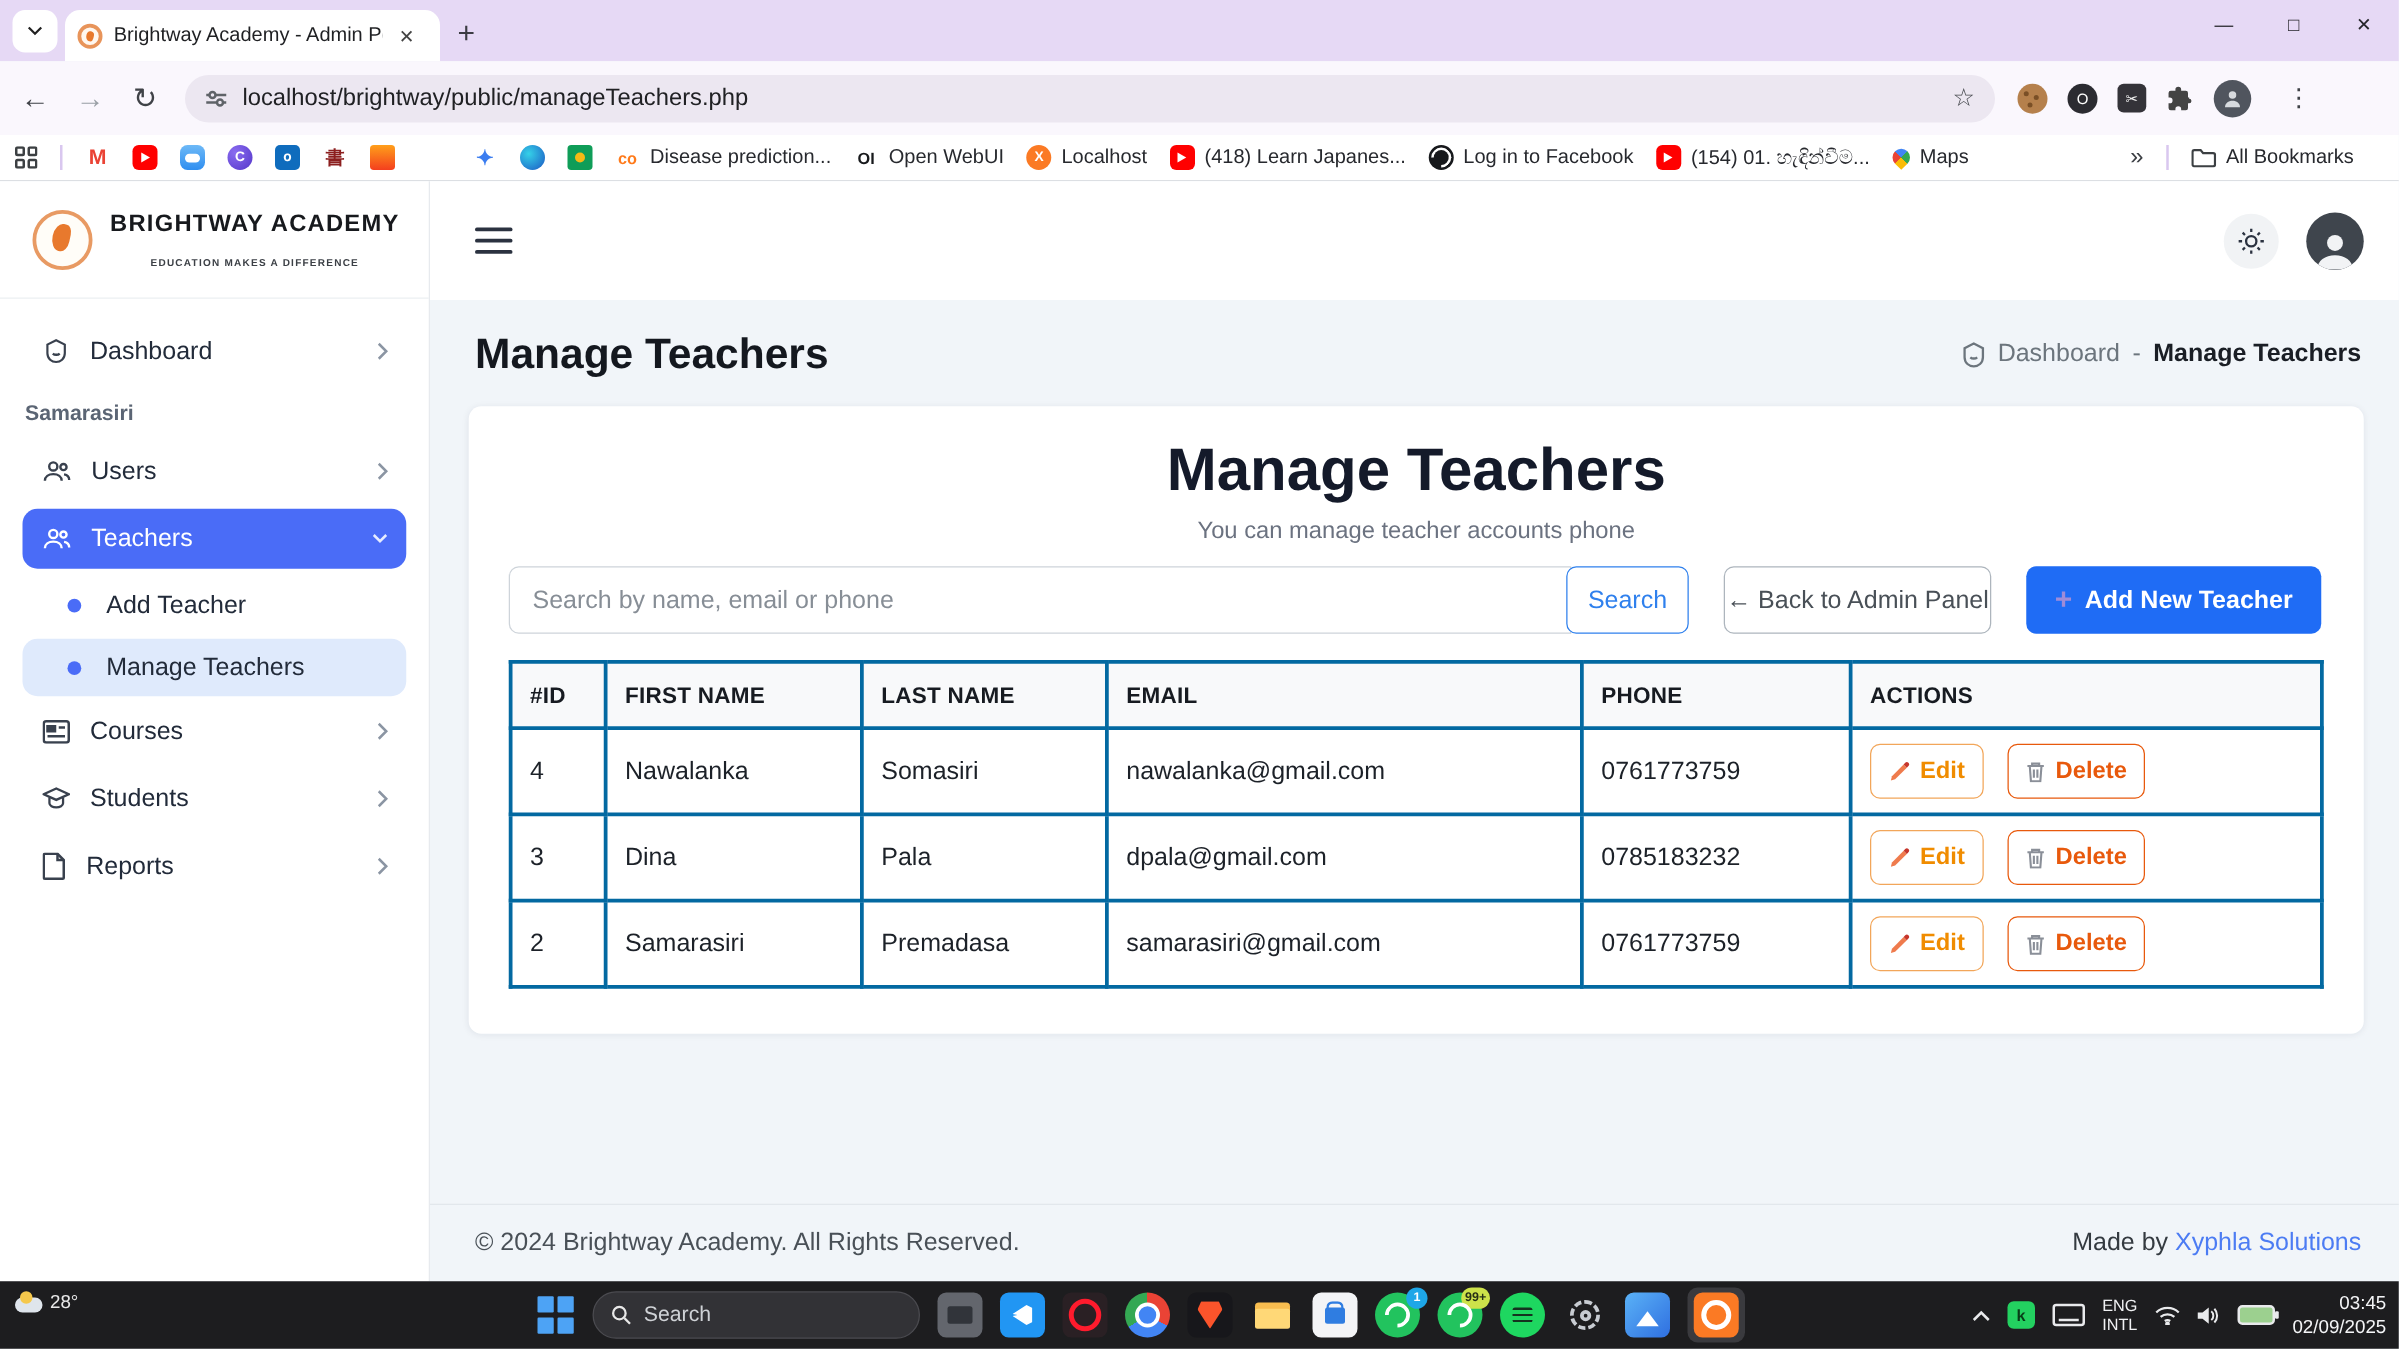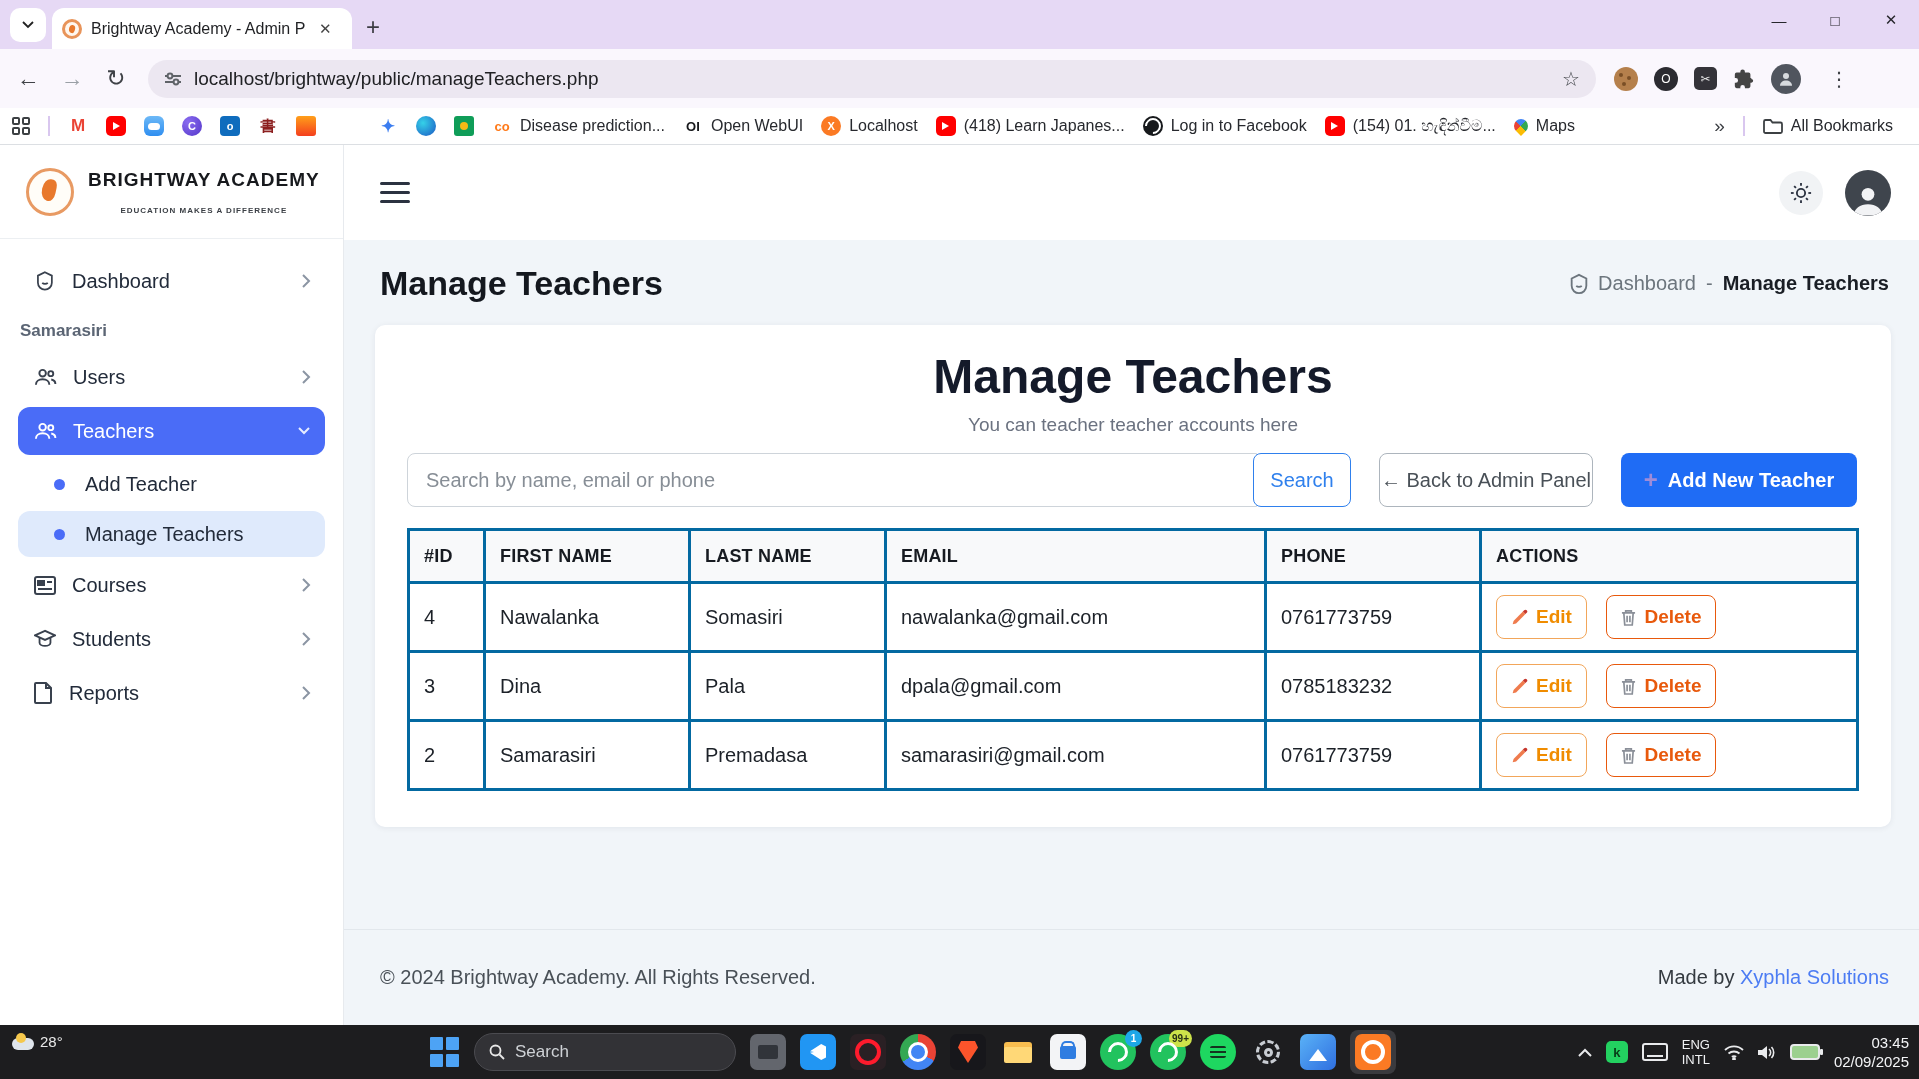--- a/index.html
+++ b/index.html
@@ -155,21 +155,21 @@
   table.teachers td { height:69px; font-size:20px; color:#1c2128; padding-left:14px;
     background:#fff;}
   .col-id{width:76px;} .col-first{width:205px;} .col-last{width:196px;}
   .col-email{width:380px;} .col-phone{width:215px;}
   .act-btn { height:44px; border-radius:8px; background:#fff; font-size:19px; font-weight:600;
     display:inline-flex; align-items:center; gap:8px; padding:0 14px;
     font-family:"Liberation Sans",sans-serif;}
   .edit-btn { border:1.5px solid #f2a65a; color:#f08c00; margin-right:14px;}
   .del-btn { border:1.5px solid #e8590c; color:#e8590c; }
 
-  .footer { margin-top:auto; border-top:1px solid #e2e7ec; height:96px; display:flex;
+  .footer { margin-top:auto; border-top:1px solid #e2e7ec; height:62px; display:flex;
     align-items:center; padding:0 30px 0 36px; font-size:20px; color:#495057; }
   .made-by { margin-left:auto; color:#343a40; }
   .made-by a { color:#4c7cf3; text-decoration:none; }
 
   
   .taskbar { position:absolute; left:0; bottom:0; width:1919px; height:54px; background:#1d1d1f;
     color:#fff; }
   .tb-weather { position:absolute; left:12px; top:8px; display:flex; align-items:center;
     gap:6px; font-size:15px; color:#e8e8e8;}
   .tb-cloud { width:22px; height:12px; background:#dfe5ec; border-radius:8px; margin-top:4px;
@@ -344,21 +344,21 @@
   <span class="bm">
     <span class="bm-ico i-yt"></span>
     <span>(154) 01. හැඳින්වීම...</span>
   </span>
   <span class="bm">
     <span class="i-maps"></span>
     <span>Maps</span>
   </span>
   <span class="bm-more" style="margin-left:auto">»</span>
   <span class="vdiv"></span>
-  <span class="bm" style="margin-right:14px">
+  <span class="bm" style="margin-right:24px">
     <span class="folder-ico">
       <svg width="20" height="16" viewBox="0 0 20 16" fill="none" stroke="#3c4043" stroke-width="1.8">
           <path d="M1 3.5A1.5 1.5 0 0 1 2.5 2h5l2 2.5h8A1.5 1.5 0 0 1 19 6v7.5a1.5 1.5 0 0 1-1.5 1.5h-15A1.5 1.5 0 0 1 1 13.5z"></path>
         </svg>
     </span>
     <span>All Bookmarks</span>
   </span>
 </div>
 
 <div class="app">
@@ -504,21 +504,21 @@
             </svg>
           <span>Dashboard</span>
         </span>
         <span class="crumb-sep">-</span>
         <span class="crumb-cur">Manage Teachers</span>
       </span>
     </div>
 
     <div class="card">
       <div class="card-title">Manage Teachers</div>
-      <div class="card-sub">You can teacher teacher accounts here</div>
+      <div class="card-sub">You can manage teacher accounts phone</div>
 
       <div class="controls">
         <input class="search-input" placeholder="Search by name, email or phone" style="">
         <button class="search-btn">Search</button>
         <button class="back-btn">← Back to Admin Panel</button>
         <button class="add-btn">
           <span class="add-plus">+</span>
           <span>Add New Teacher</span>
         </button>
       </div>

